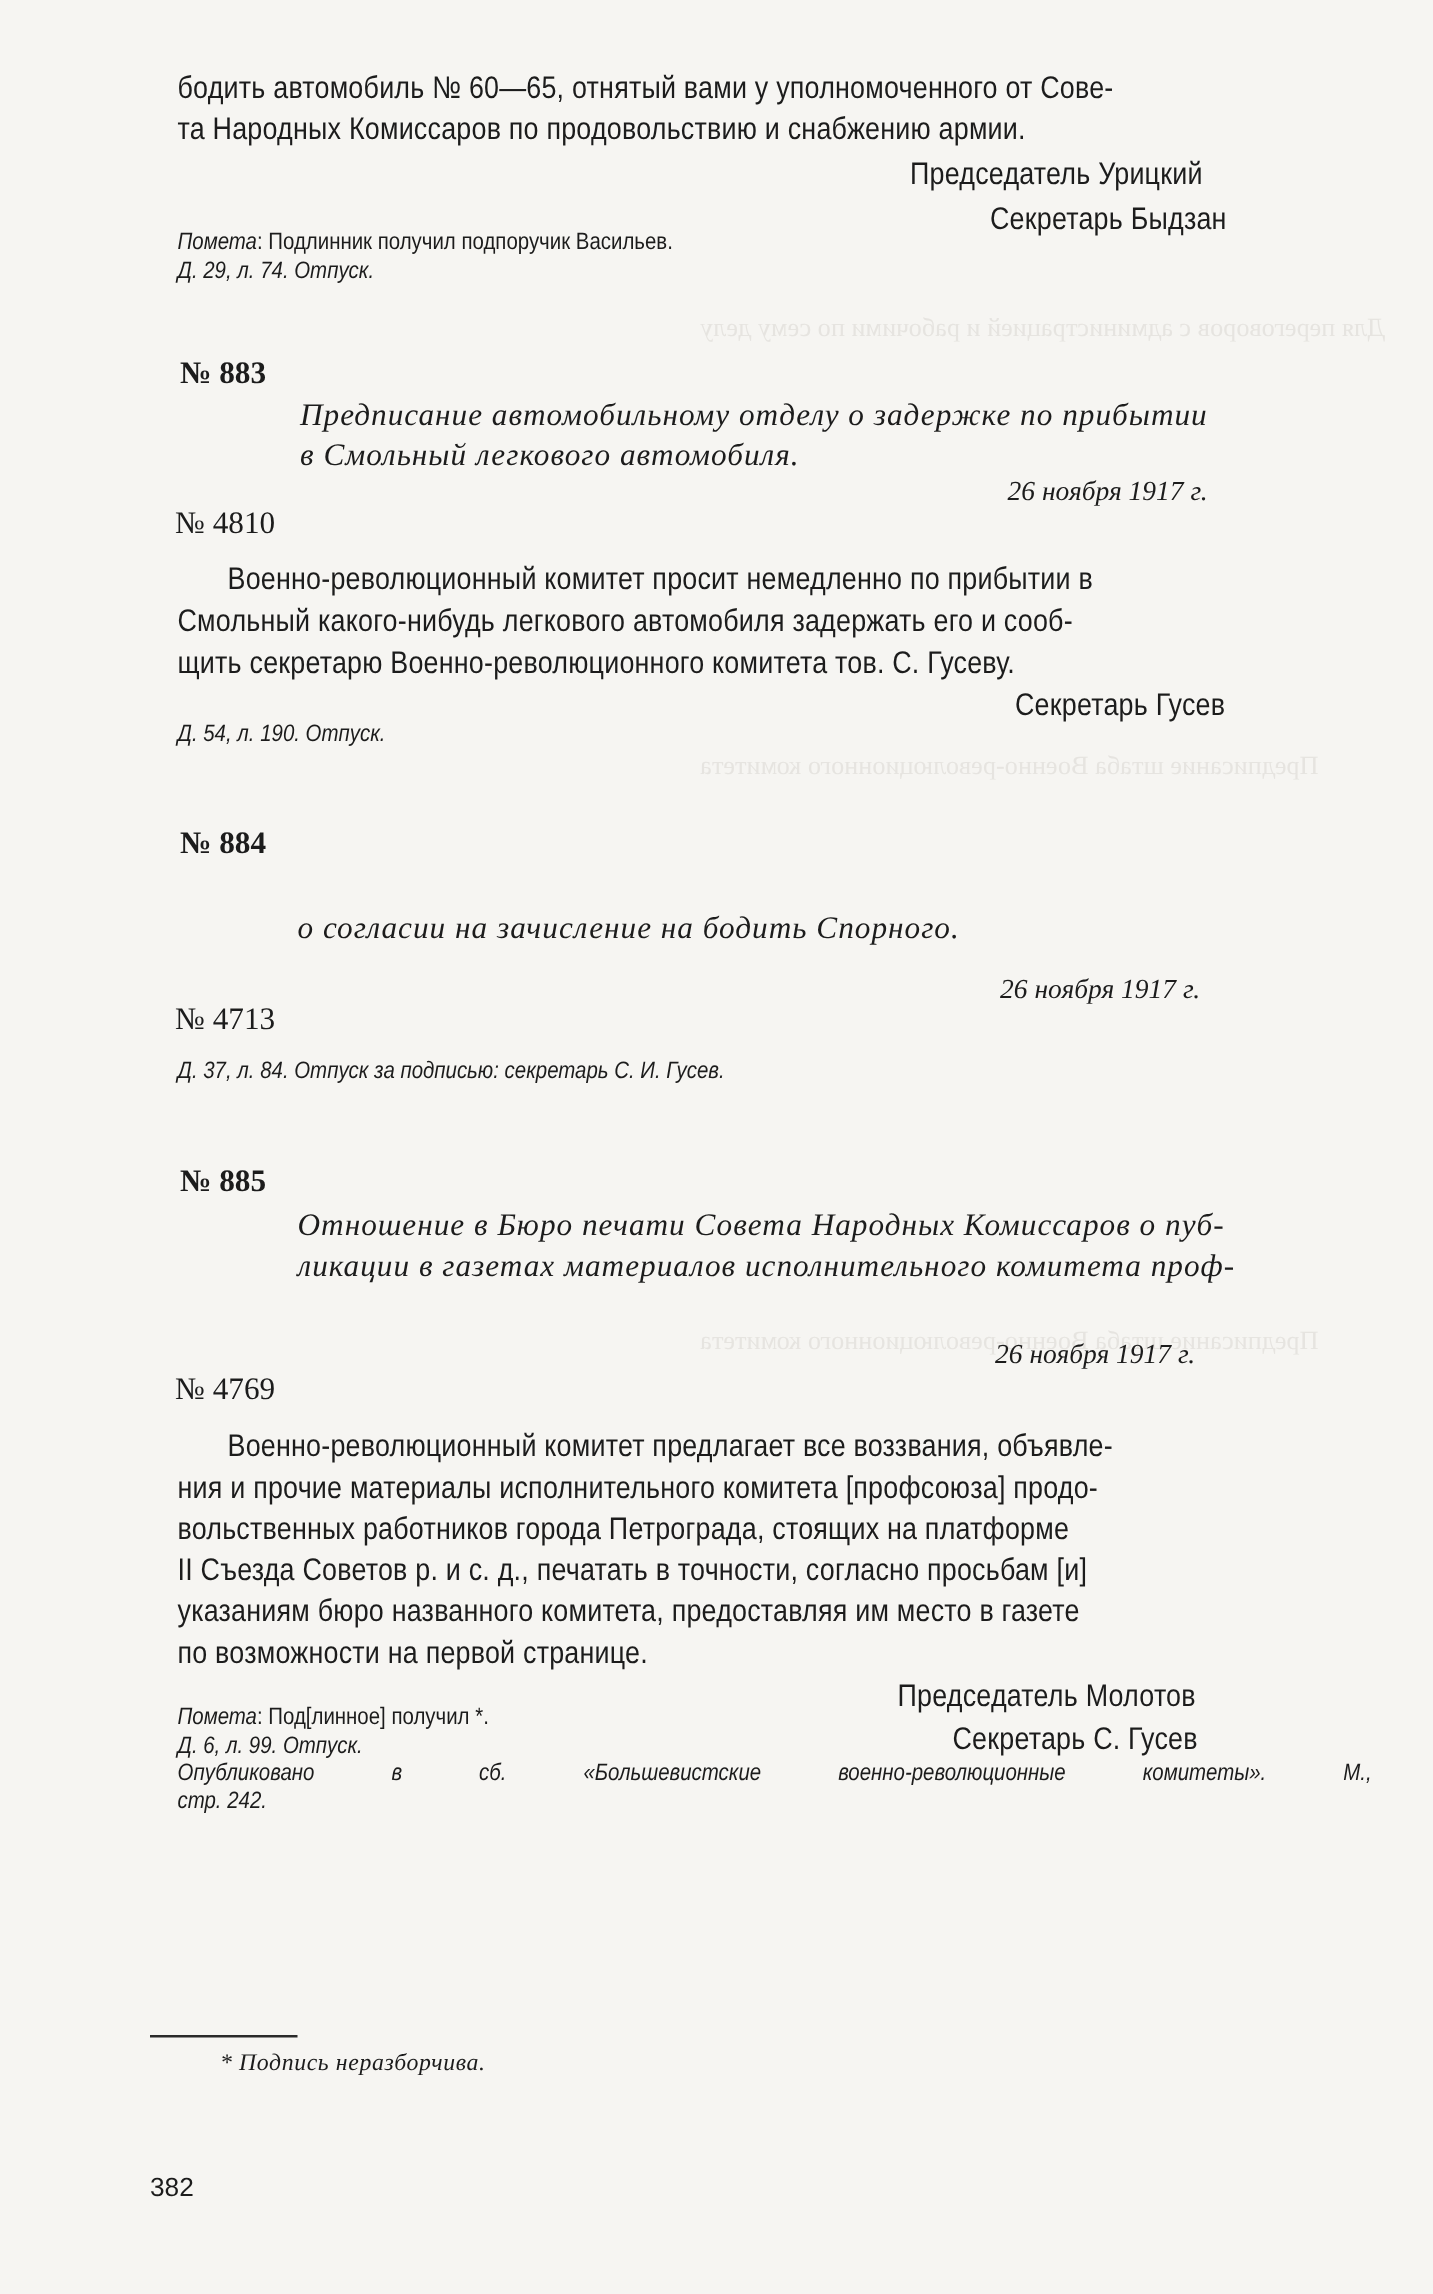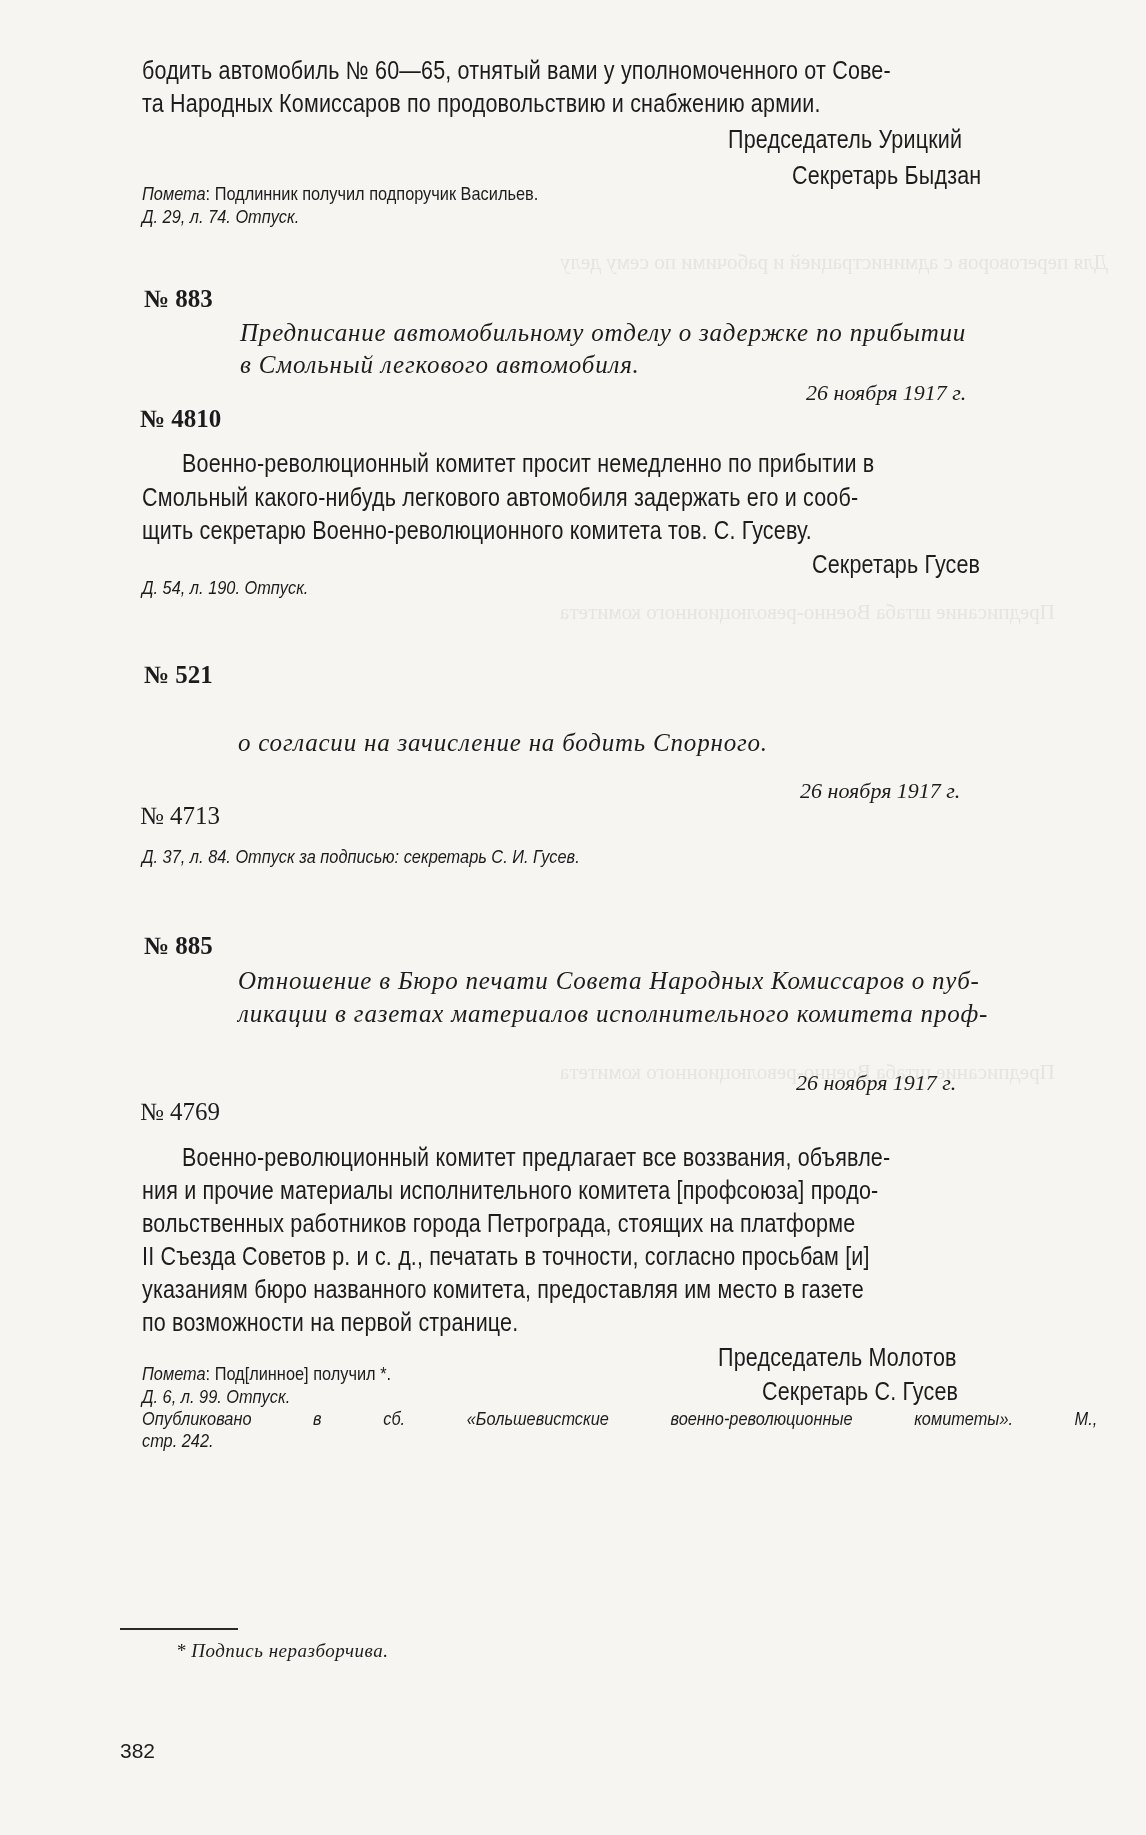--- a/index.html
+++ b/index.html
@@ -107,28 +107,28 @@
   <div class="line" style="left:142px; top:88px;">та Народных Комиссаров по продовольствию и снабжению армии.</div>
   <div class="line" style="left:728px; top:124px;">Председатель Урицкий</div>
   <div class="line" style="left:792px; top:160px;">Секретарь Быдзан</div>
   <div class="note" style="left:142px; top:183px;"><span class="it">Помета</span><span>: Подлинник получил подпоручик Васильев.</span></div>
   <div class="note it" style="left:142px; top:206px;">Д. 29, л. 74. Отпуск.</div>
 
   <div class="docnum" style="left:144px; top:285px;">№ 883</div>
   <div class="title" style="left:240px; top:350px;">в Смольный легкового автомобиля.</div>
   <div class="title" style="left:240px; top:318px;">Предписание автомобильному отделу о задержке по прибытии</div>
   <div class="date" style="left:806px; top:380px;">26 ноября 1917 г.</div>
-  <div class="outnum" style="left:140px; top:405px;font-weight:bold;">№ 4810</div>
+  <div class="outnum" style="left:140px; top:405px;">№ 4810</div>
   <div class="line" style="left:182px; top:448px;">Военно-революционный комитет просит немедленно по прибытии в</div>
   <div class="line" style="left:142px; top:482px;">Смольный какого-нибудь легкового автомобиля задержать его и сооб-</div>
   <div class="line" style="left:142px; top:515px;">щить секретарю Военно-революционного комитета тов. С. Гусеву.</div>
   <div class="line" style="left:812px; top:549px;">Секретарь Гусев</div>
   <div class="note it" style="left:142px; top:577px;">Д. 54, л. 190. Отпуск.</div>
 
-  <div class="docnum" style="left:144px; top:661px;">№ 521</div>
+  <div class="docnum" style="left:144px; top:661px;">№ 884</div>
   <div class="title" style="left:238px; top:728px;">о согласии на зачисление на бодить Спорного.</div>
   <div class="date" style="left:800px; top:778px;">26 ноября 1917 г.</div>
   <div class="outnum" style="left:140px; top:802px;">№ 4713</div>
   <div class="note it" style="left:142px; top:846px;">Д. 37, л. 84. Отпуск за подписью: секретарь С. И. Гусев.</div>
 
   <div class="docnum" style="left:144px; top:932px;">№ 885</div>
   <div class="title" style="left:238px; top:999px;">ликации в газетах материалов исполнительного комитета проф-</div>
   <div class="title" style="left:238px; top:966px;">Отношение в Бюро печати Совета Народных Комиссаров о пуб-</div>
   <div class="date" style="left:796px; top:1070px;">26 ноября 1917 г.</div>
   <div class="outnum" style="left:140px; top:1098px;">№ 4769</div>

